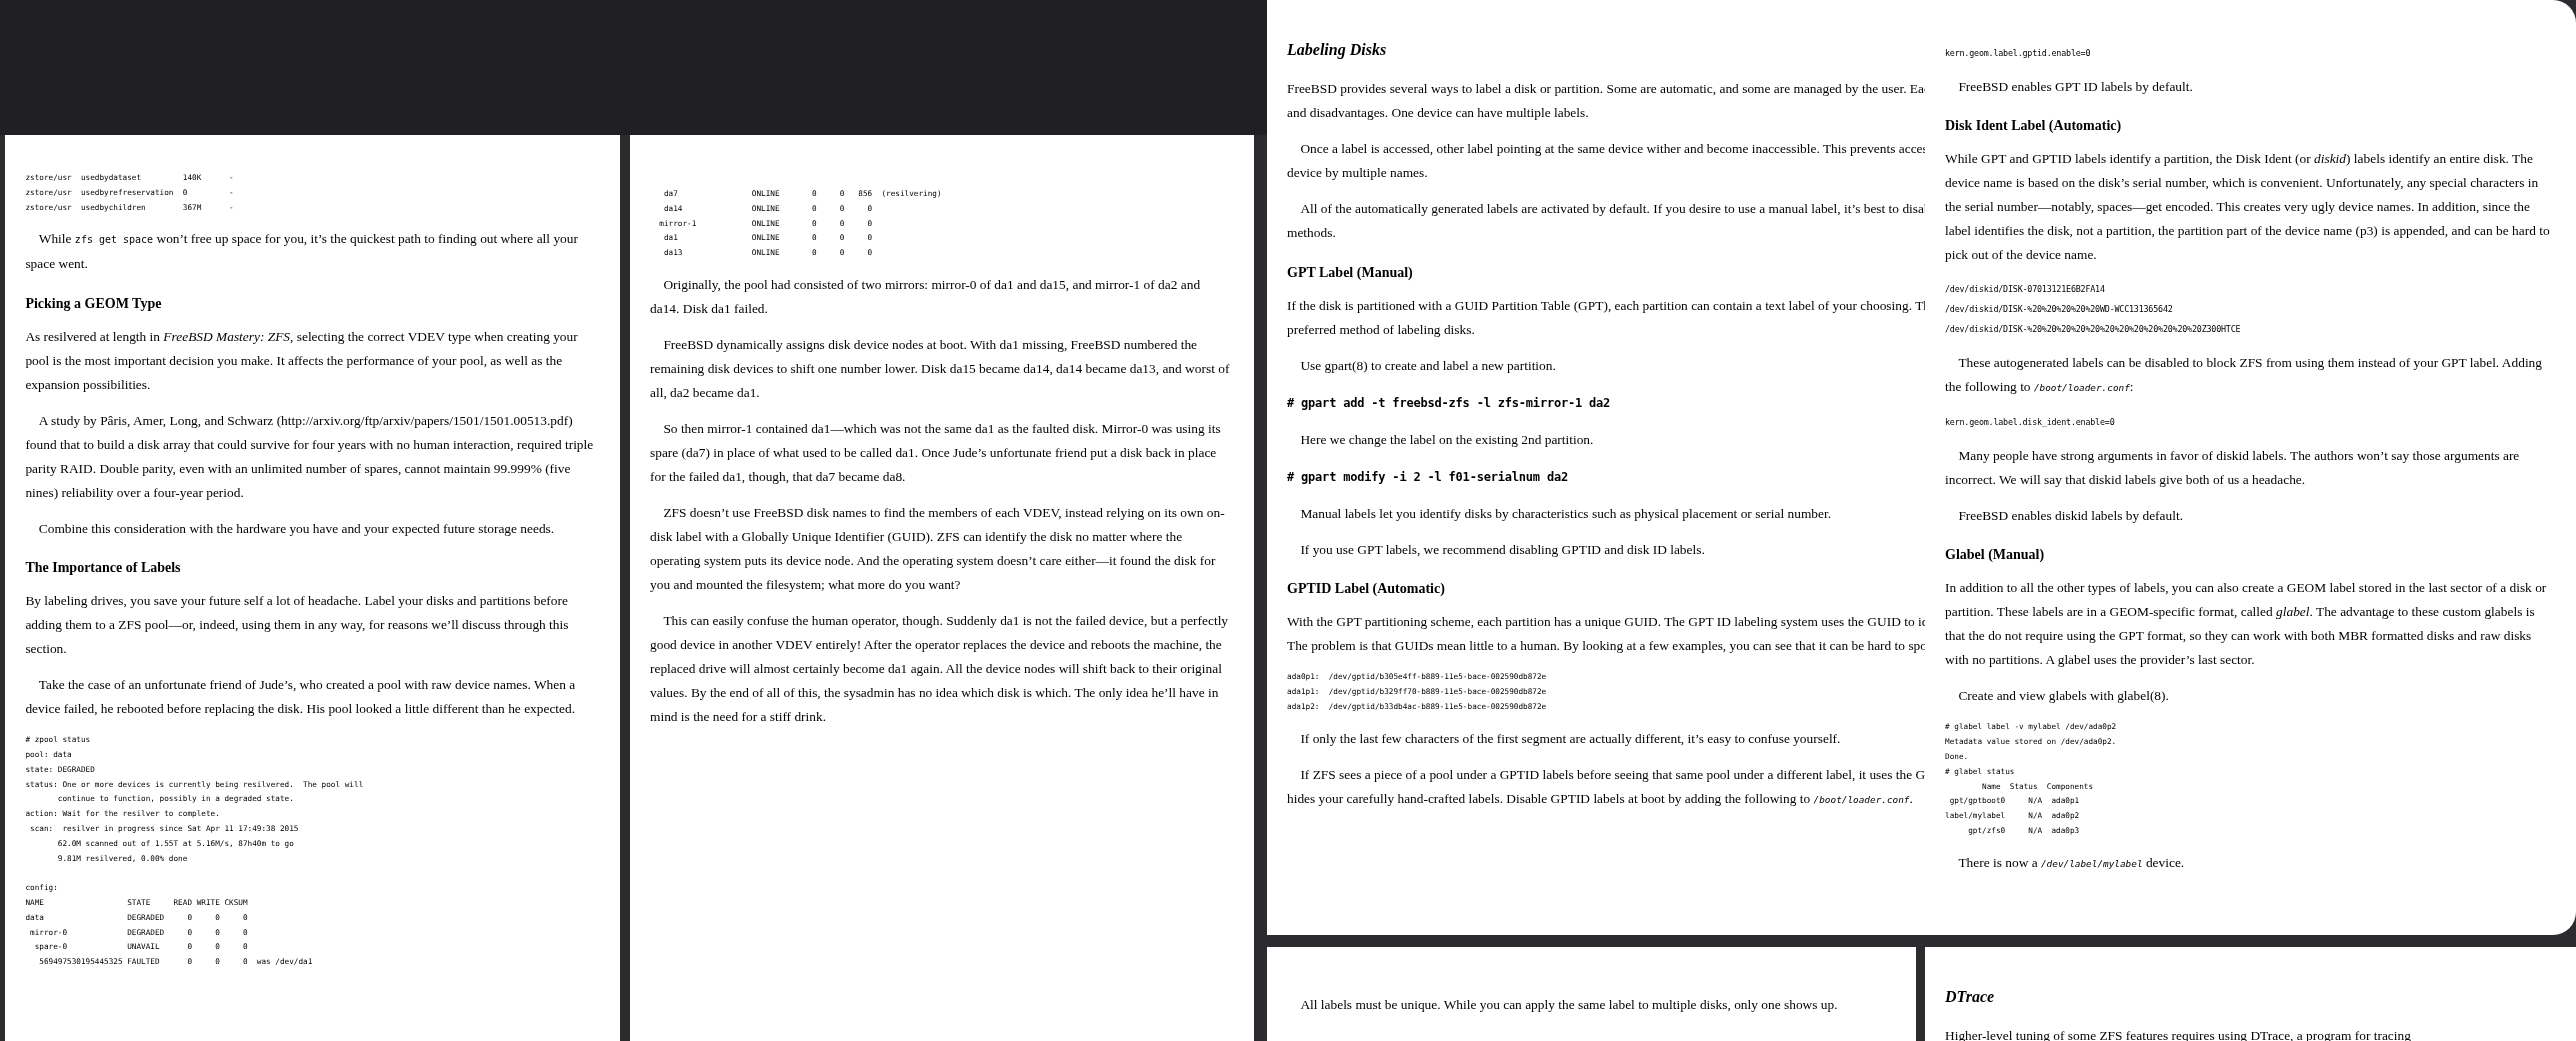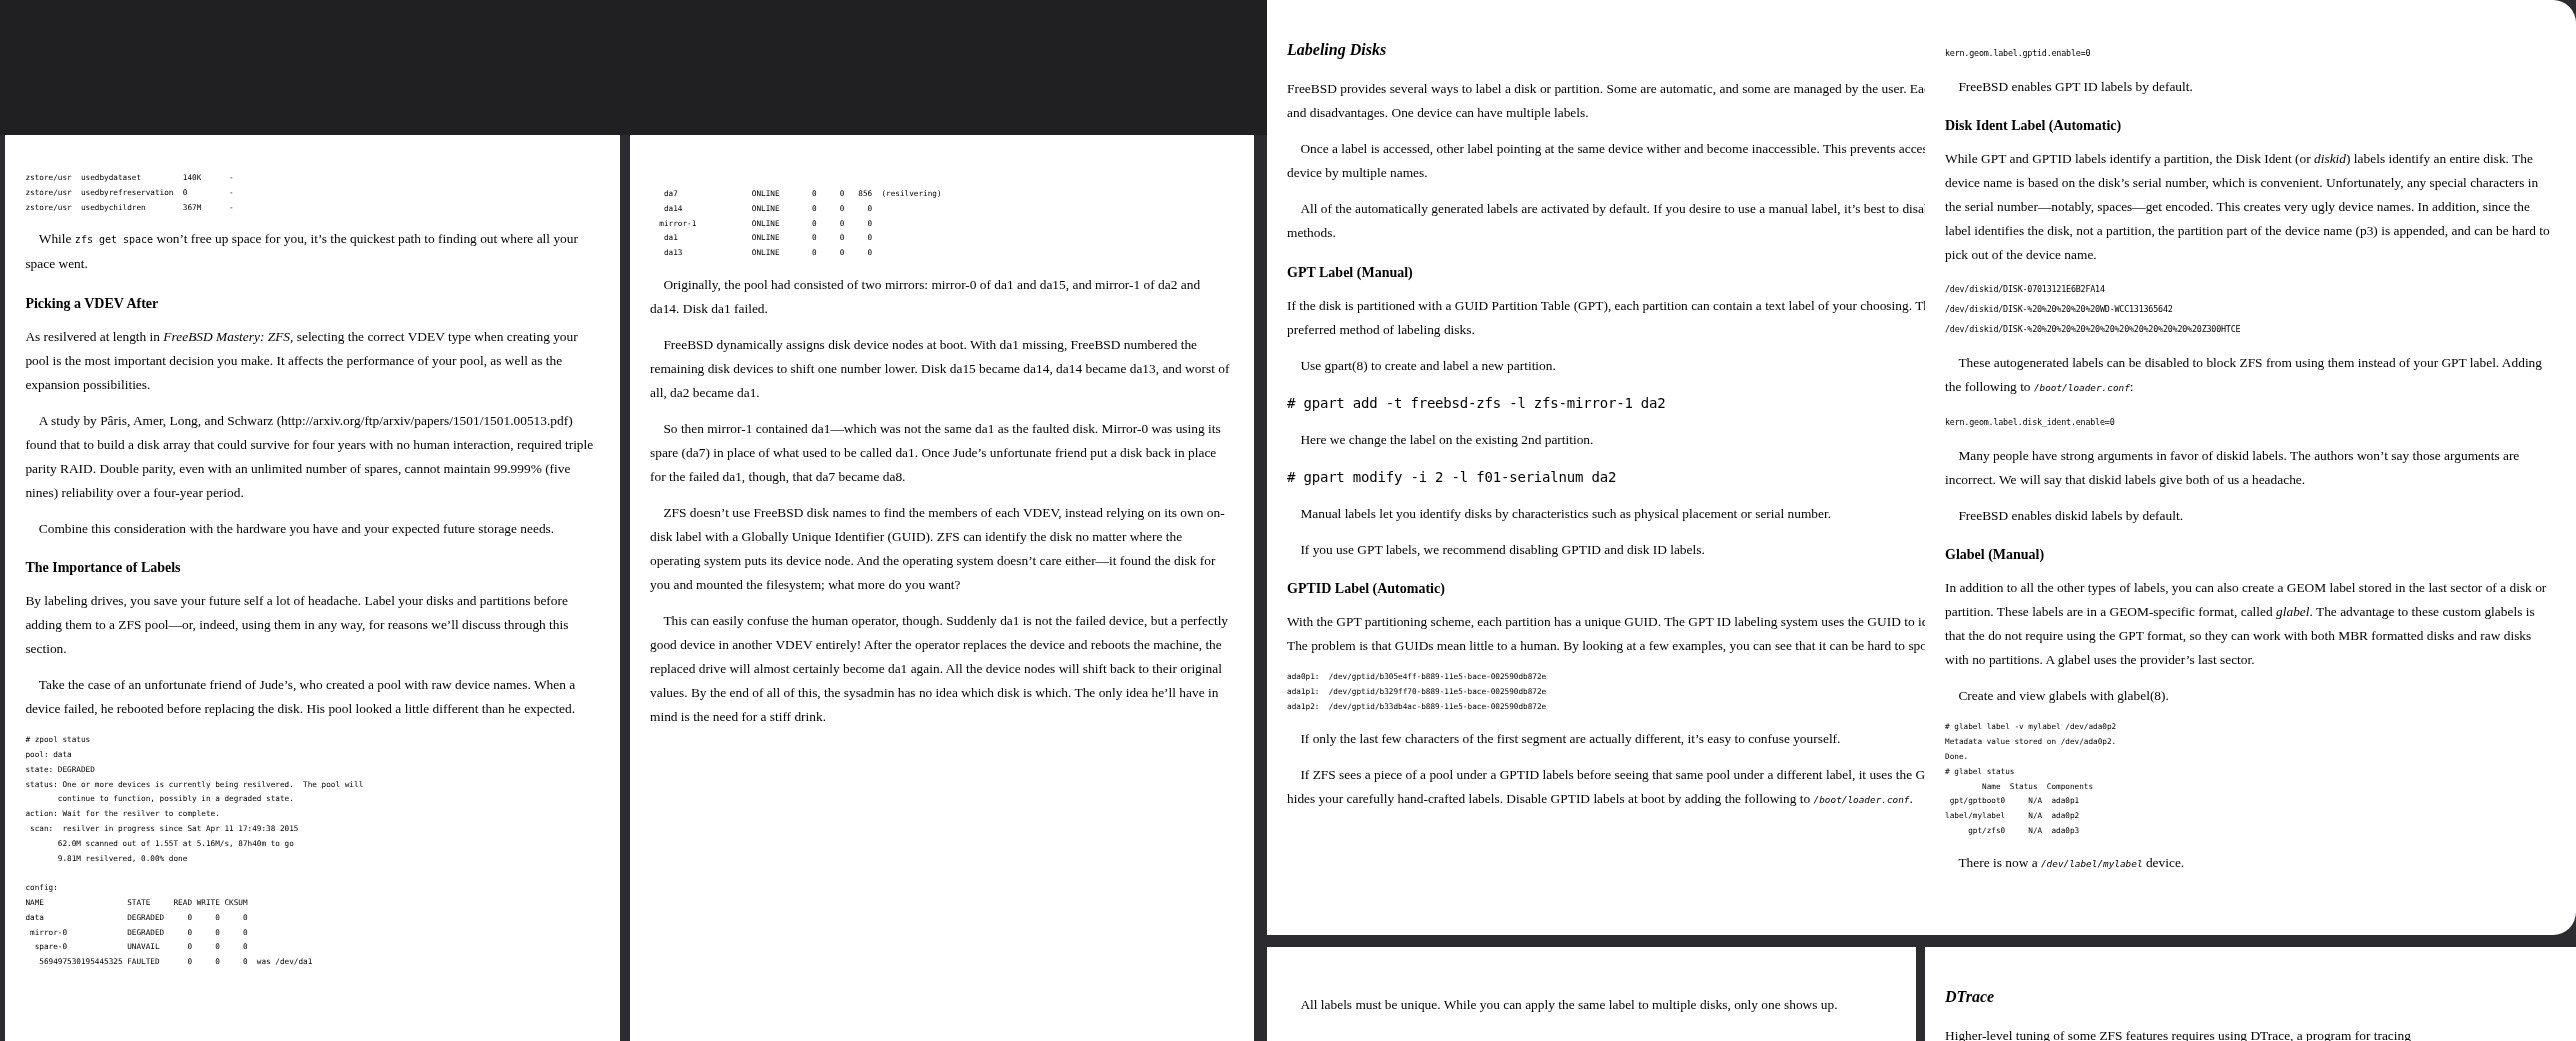--- a/index.html
+++ b/index.html
@@ -15,37 +15,37 @@
     overflow:hidden;
   }
   .blk{margin:12px 0;}
   .para{font-size:13.4px;line-height:24px;text-align:left;}
   .para.indent{text-indent:13.4px;}
   .h1{font-size:16px;line-height:20px;font-weight:bold;font-style:italic;margin:0 0 17.4px 0;}
   .h2{font-size:14px;line-height:19px;font-weight:bold;margin:17.4px 0 12px 0;}
   pre{font-family:"DejaVu Sans Mono", monospace;margin:12px 0;}
   pre.code{font-size:7.7px;line-height:14.8px;letter-spacing:0;}
   pre.code-mid{font-size:8.4px;line-height:20px;margin:10.7px 0;letter-spacing:-0.2px;}
-  pre.cmd{font-size:14px;line-height:12px;font-weight:normal;margin:19px 0;letter-spacing:-0.2px;}
+  pre.cmd{font-size:12px;line-height:12px;font-weight:bold;margin:19px 0;letter-spacing:-0.2px;}
   .r-b{}
   .r-i{font-style:italic;}
   .r-m{font-family:"DejaVu Sans Mono", monospace;font-size:10px;}
   .r-mi{font-family:"DejaVu Sans Mono", monospace;font-size:9.4px;font-style:italic;}
 </style>
 </head>
 <body>
 
 <div>
   <div class="panel"></div>
   <div class="page" style="left: 5.4px; top: 135px; width: 615px; height: 906px; padding-top: 24px;">
       <pre class="blk code">zstore/usr  usedbydataset         140K      -
 zstore/usr  usedbyrefreservation  0         -
 zstore/usr  usedbychildren        367M      -</pre>
       <div class="blk para indent"><span class="r-b">While </span><span class="r-m">zfs get space</span><span class="r-b"> won’t free up space for you, it’s the quickest path to finding out where all your space went.</span></div>
-      <div class="blk h2"><span class="r-b">Picking a VDEV After</span></div>
+      <div class="blk h2"><span class="r-b">Picking a GEOM Type</span></div>
       <div class="blk para"><span class="r-b">As resilvered at length in </span><span class="r-i">FreeBSD Mastery: ZFS</span><span class="r-b">, selecting the correct VDEV type when creating your pool is the most important decision you make. It affects the performance of your pool, as well as the expansion possibilities.</span></div>
       <div class="blk para indent"><span class="r-b">A study by Pâris, Amer, Long, and Schwarz (http://arxiv.org/ftp/arxiv/papers/1501/1501.00513.pdf) found that to build a disk array that could survive for four years with no human interaction, required triple parity RAID. Double parity, even with an unlimited number of spares, cannot maintain 99.999% (five nines) reliability over a four-year period.</span></div>
       <div class="blk para indent"><span class="r-b">Combine this consideration with the hardware you have and your expected future storage needs.</span></div>
       <div class="blk h2"><span class="r-b">The Importance of Labels</span></div>
       <div class="blk para"><span class="r-b">By labeling drives, you save your future self a lot of headache. Label your disks and partitions before adding them to a ZFS pool—or, indeed, using them in any way, for reasons we’ll discuss through this section.</span></div>
       <div class="blk para indent"><span class="r-b">Take the case of an unfortunate friend of Jude’s, who created a pool with raw device names. When a device failed, he rebooted before replacing the disk. His pool looked a little different than he expected.</span></div>
       <pre class="blk code"># zpool status
 pool: data
 state: DEGRADED
 status: One or more devices is currently being resilvered.  The pool will

